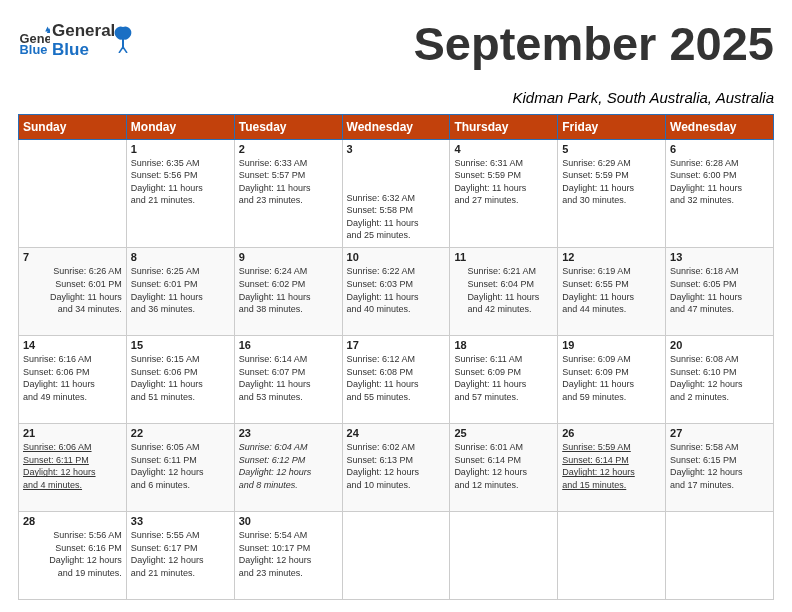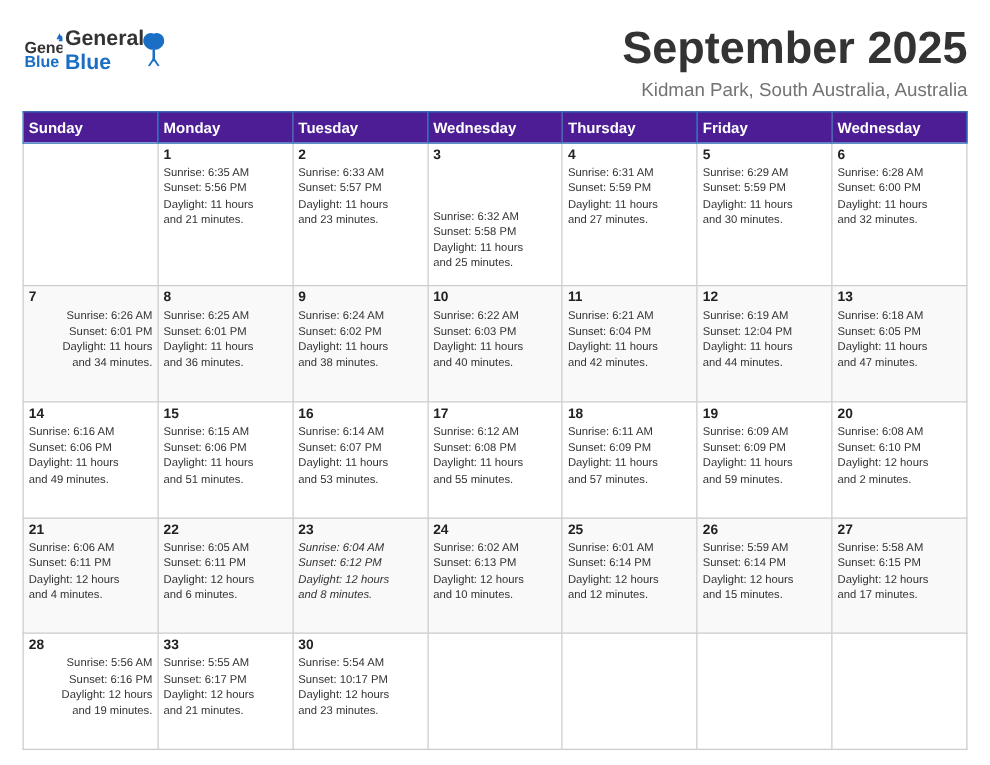--- a/index.html
+++ b/index.html
@@ -30,39 +30,40 @@
     }
     .logo-icon {
       width: 32px;
       height: 32px;
       margin-right: 2px;
     }
     .title-block {
       text-align: right;
     }
     .month-title {
-      font-size: 36px;
+      font-size: 47px;
       font-weight: bold;
       color: #333;
       line-height: 1.1;
     }
     .location-title {
       font-size: 15px;
-      color: #737373;
-      margin-top: 6px;
+      color: #000000;
+      margin-top: 19px;
+      font-style: italic;
     }
     .calendar {
       flex: 1;
       border: 1px solid #ccc;
       border-collapse: collapse;
       width: 100%;
       table-layout: fixed;
     }
     .calendar th {
-      background-color: #4c1d95;
+      background-color: #c2410c;
       color: #fff;
       font-size: 12px;
       font-weight: bold;
       padding: 5px 4px;
       text-align: left;
       border: 1px solid #2a6db5;
     }
     .calendar td {
       vertical-align: top;
       border: 1px solid #ccc;
@@ -201,29 +202,29 @@
           </td>
           <td>
             <span class="day-num">10</span>
             <div class="day-info" style="white-space: pre-line;">Sunrise: 6:22 AM
 Sunset: 6:03 PM
 Daylight: 11 hours
 and 40 minutes.</div>
           </td>
           <td>
             <span class="day-num">11</span>
-            <div class="day-info" style="white-space: pre-line;">Sunrise: 6:21 AM
+            <div class="day-info" style="white-space: pre-line; margin-left: 13px;">Sunrise: 6:21 AM
 Sunset: 6:04 PM
 Daylight: 11 hours
 and 42 minutes.</div>
           </td>
           <td>
             <span class="day-num">12</span>
             <div class="day-info" style="white-space: pre-line;">Sunrise: 6:19 AM
-Sunset: 12:04 PM
+Sunset: 6:55 PM
 Daylight: 11 hours
 and 44 minutes.</div>
           </td>
           <td>
             <span class="day-num">13</span>
             <div class="day-info" style="white-space: pre-line;">Sunrise: 6:18 AM
 Sunset: 6:05 PM
 Daylight: 11 hours
 and 47 minutes.</div>
           </td>
@@ -275,21 +276,21 @@
             <span class="day-num">20</span>
             <div class="day-info" style="white-space: pre-line;">Sunrise: 6:08 AM
 Sunset: 6:10 PM
 Daylight: 12 hours
 and 2 minutes.</div>
           </td>
         </tr>
         <tr class="row-shade">
           <td>
             <span class="day-num">21</span>
-            <div class="day-info" style="white-space: pre-line;">Sunrise: 6:06 AM
+            <div class="day-info" style="white-space: pre-line; text-decoration: underline;">Sunrise: 6:06 AM
 Sunset: 6:11 PM
 Daylight: 12 hours
 and 4 minutes.</div>
           </td>
           <td>
             <span class="day-num">22</span>
             <div class="day-info" style="white-space: pre-line;">Sunrise: 6:05 AM
 Sunset: 6:11 PM
 Daylight: 12 hours
 and 6 minutes.</div>
@@ -310,21 +311,21 @@
           </td>
           <td>
             <span class="day-num">25</span>
             <div class="day-info" style="white-space: pre-line;">Sunrise: 6:01 AM
 Sunset: 6:14 PM
 Daylight: 12 hours
 and 12 minutes.</div>
           </td>
           <td>
             <span class="day-num">26</span>
-            <div class="day-info" style="white-space: pre-line;">Sunrise: 5:59 AM
+            <div class="day-info" style="white-space: pre-line; text-decoration: underline;">Sunrise: 5:59 AM
 Sunset: 6:14 PM
 Daylight: 12 hours
 and 15 minutes.</div>
           </td>
           <td>
             <span class="day-num">27</span>
             <div class="day-info" style="white-space: pre-line;">Sunrise: 5:58 AM
 Sunset: 6:15 PM
 Daylight: 12 hours
 and 17 minutes.</div>

